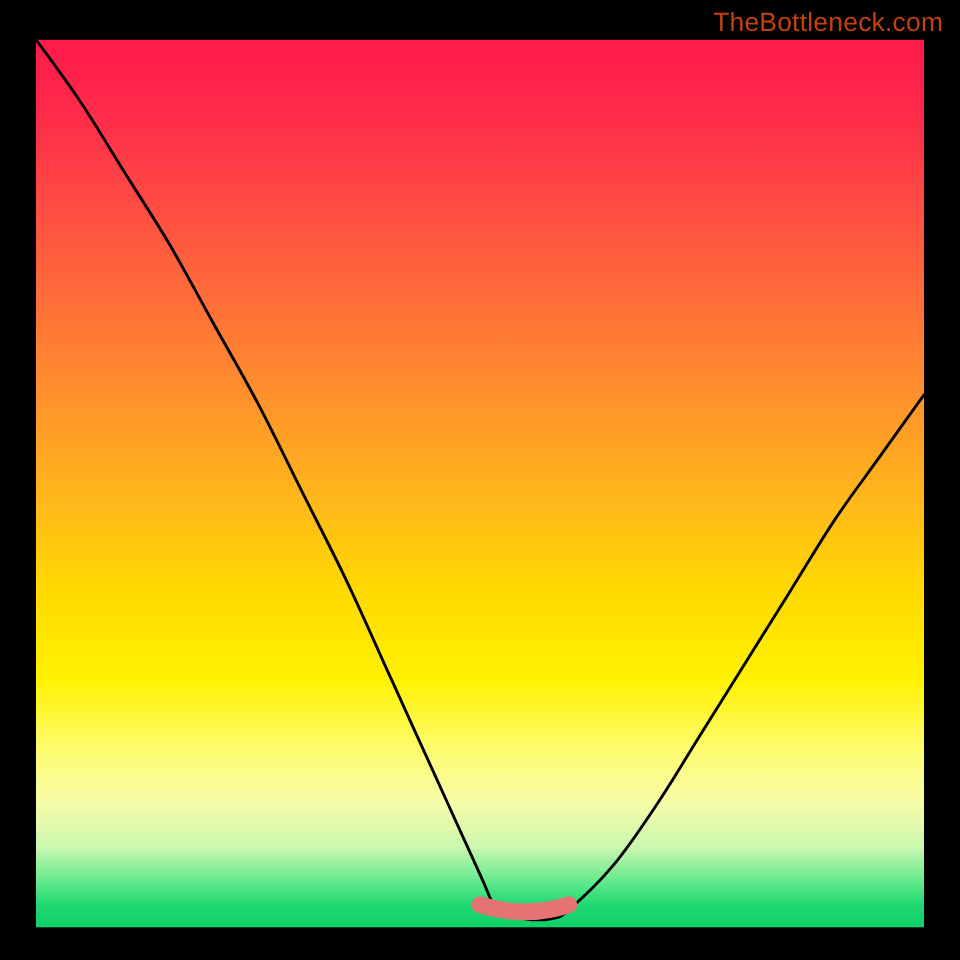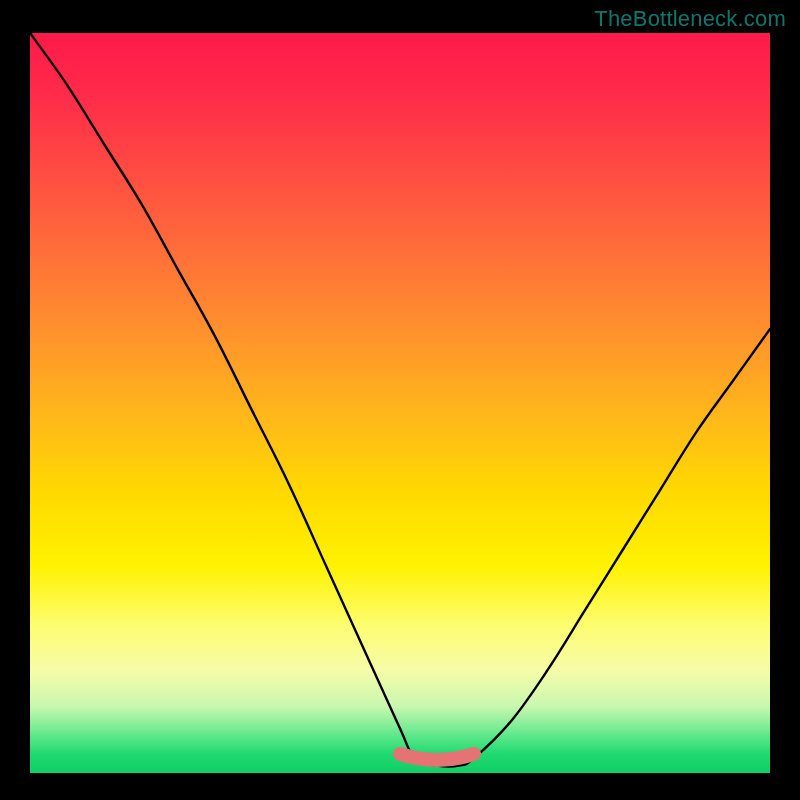--- a/index.html
+++ b/index.html
@@ -49,21 +49,21 @@
     position: absolute;
     inset: 0;
     width: 100%;
     height: 100%;
     display: block;
   }
   .watermark {
     position: absolute;
     top: 6px;
     right: 14px;
-    color: #0f766e;
+    color: #c2410c;
     font-size: 22px;
     letter-spacing: 0.2px;
     font-weight: 400;
     user-select: none;
   }
 </style>
 </head>
 <body>
 
 <div class="stage">

